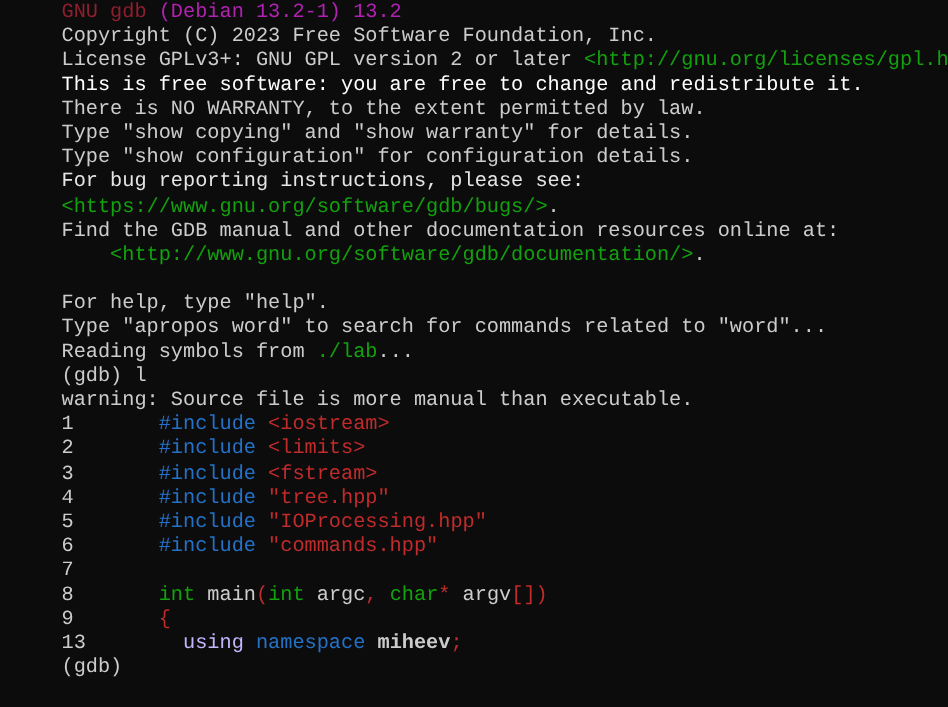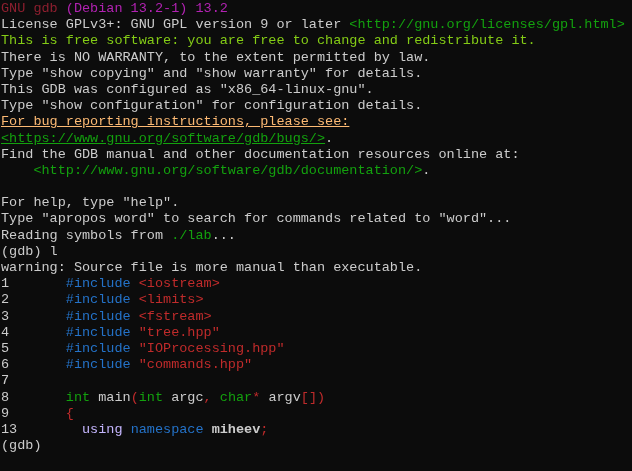--- a/index.html
+++ b/index.html
@@ -16,35 +16,36 @@
     box-sizing: border-box;
     padding: 1px 0 0 1px;
     font-family: "Liberation Mono", "DejaVu Sans Mono", monospace;
     font-size: 13.5px;
     line-height: 16.2px;
     color: #cccccc;
   }
   .line {
     height: 16.2px;
     white-space: pre;
+    margin-left: 40px;
   }
 </style>
 </head>
 <body>
 
 <div class="screen" style="background: rgb(12, 12, 12); color: rgb(204, 204, 204);">
     <div class="line"><span style="color: rgb(142, 31, 47);">GNU gdb </span><span style="color: rgb(178, 34, 178);">(Debian 13.2-1) 13.2</span></div>
-    <div class="line"><span style="color: rgb(204, 204, 204);">License GPLv3+: GNU GPL version 9 or later </span><span style="color: rgb(19, 161, 14);">&lt;http://gnu.org/licenses/gpl.html&gt;</span></div>
-    <div class="line"><span style="color: #84cc16;">This is free software: you are free to change and redistribute it.</span></div>
+    <div class="line"><span style="color: rgb(204, 204, 204);">Copyright (C) 2023 Free Software Foundation, Inc.</span></div>
+    <div class="line"><span style="color: rgb(204, 204, 204);">License GPLv3+: GNU GPL version 2 or later </span><span style="color: rgb(19, 161, 14);">&lt;http://gnu.org/licenses/gpl.html&gt;</span></div>
+    <div class="line"><span style="color: #ffffff;">This is free software: you are free to change and redistribute it.</span></div>
     <div class="line"><span style="color: rgb(204, 204, 204);">There is NO WARRANTY, to the extent permitted by law.</span></div>
     <div class="line"><span style="color: rgb(204, 204, 204);">Type "show copying" and "show warranty" for details.</span></div>
-    <div class="line"><span style="color: rgb(204, 204, 204);">This GDB was configured as "x86_64-linux-gnu".</span></div>
     <div class="line"><span style="color: rgb(204, 204, 204);">Type "show configuration" for configuration details.</span></div>
-    <div class="line"><span style="color: #fdba74; text-decoration: underline;">For bug reporting instructions, please see:</span></div>
-    <div class="line"><span style="color: rgb(19, 161, 14); text-decoration: underline;">&lt;https://www.gnu.org/software/gdb/bugs/&gt;</span><span style="color: rgb(204, 204, 204);">.</span></div>
+    <div class="line"><span style="color: #e5e5e5;">For bug reporting instructions, please see:</span></div>
+    <div class="line"><span style="color: rgb(19, 161, 14);">&lt;https://www.gnu.org/software/gdb/bugs/&gt;</span><span style="color: rgb(204, 204, 204);">.</span></div>
     <div class="line"><span style="color: rgb(204, 204, 204);">Find the GDB manual and other documentation resources online at:</span></div>
     <div class="line"><span style="color: rgb(204, 204, 204);">    </span><span style="color: rgb(19, 161, 14);">&lt;http://www.gnu.org/software/gdb/documentation/&gt;</span><span style="color: rgb(204, 204, 204);">.</span></div>
     <div class="line"></div>
     <div class="line"><span style="color: rgb(204, 204, 204);">For help, type "help".</span></div>
     <div class="line"><span style="color: rgb(204, 204, 204);">Type "apropos word" to search for commands related to "word"...</span></div>
     <div class="line"><span style="color: rgb(204, 204, 204); text-align: right;">Reading symbols from </span><span style="color: rgb(19, 161, 14);">./lab</span><span style="color: rgb(204, 204, 204);">...</span></div>
     <div class="line"><span style="color: rgb(204, 204, 204);">(gdb) l</span></div>
     <div class="line"><span style="color: rgb(204, 204, 204);">warning: Source file is more manual than executable.</span></div>
     <div class="line"><span style="color: rgb(204, 204, 204);">1       </span><span style="color: rgb(36, 114, 200);">#include</span><span style="color: rgb(204, 204, 204);"> </span><span style="color: rgb(192, 43, 43);">&lt;iostream&gt;</span></div>
     <div class="line"><span style="color: rgb(204, 204, 204);">2       </span><span style="color: rgb(36, 114, 200);">#include</span><span style="color: rgb(204, 204, 204);"> </span><span style="color: rgb(192, 43, 43);">&lt;limits&gt;</span></div>

